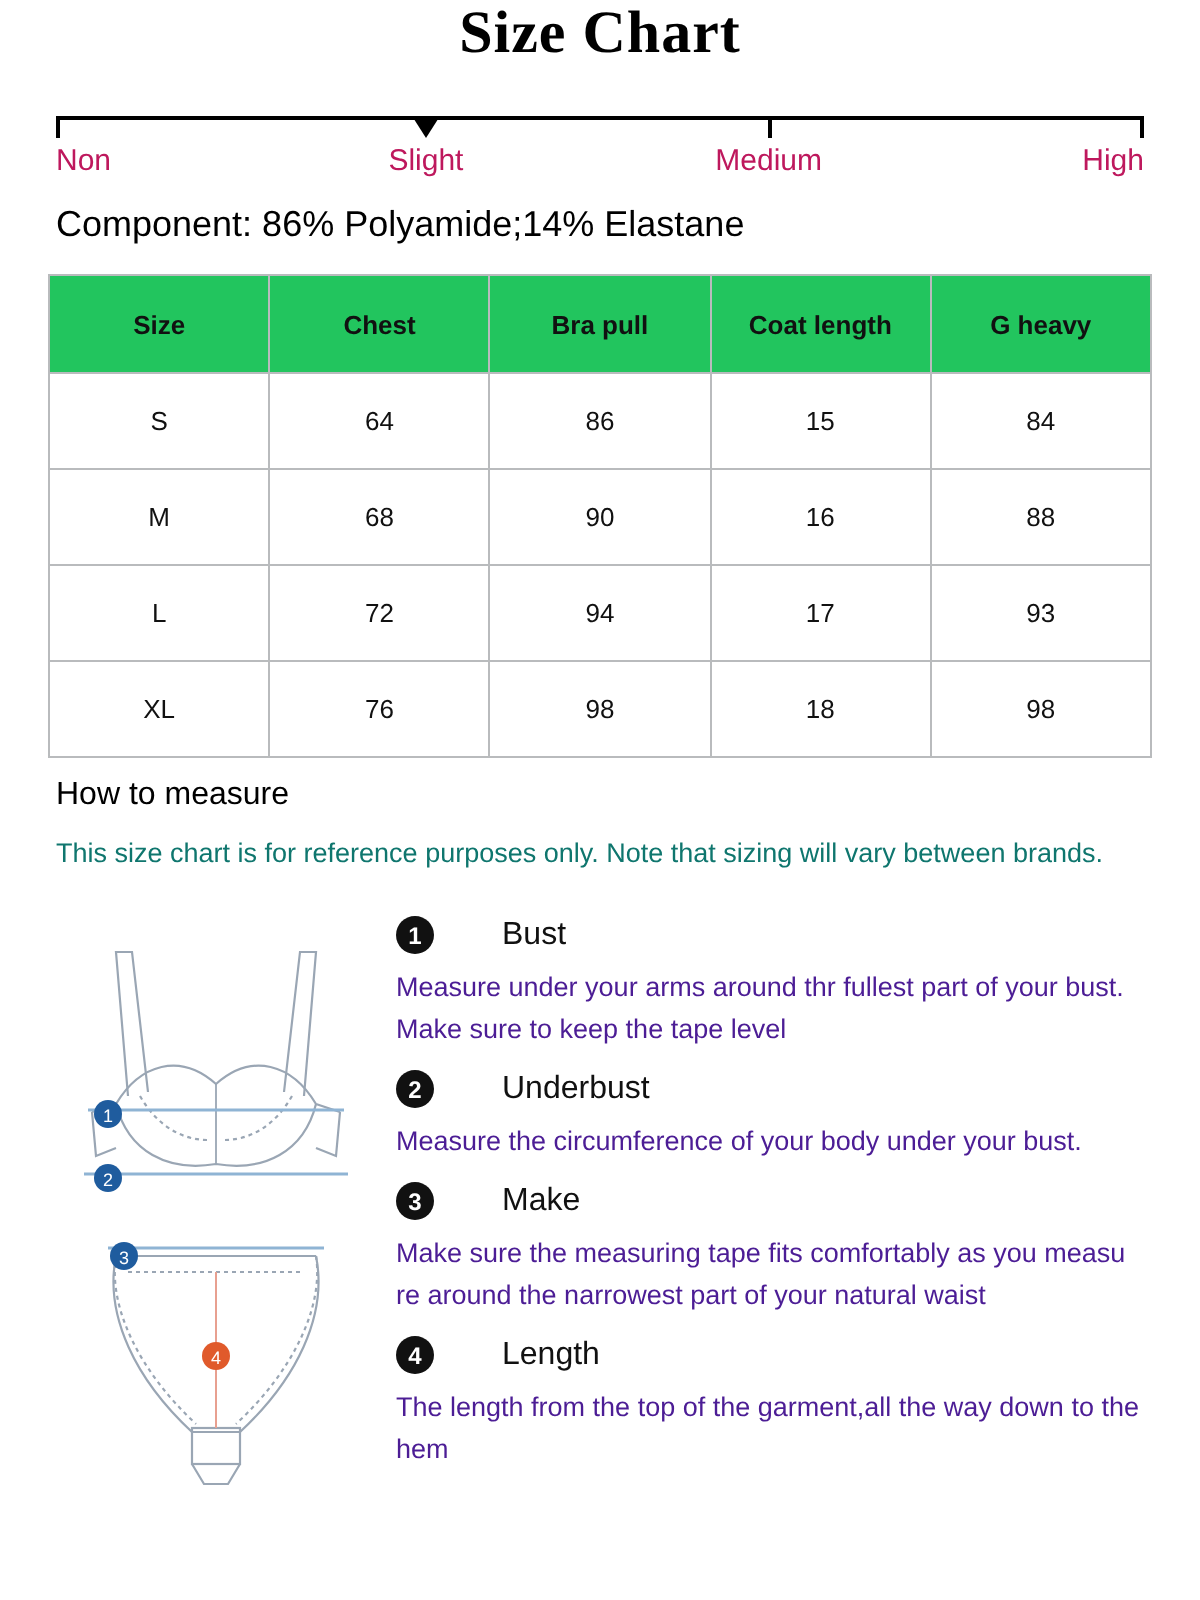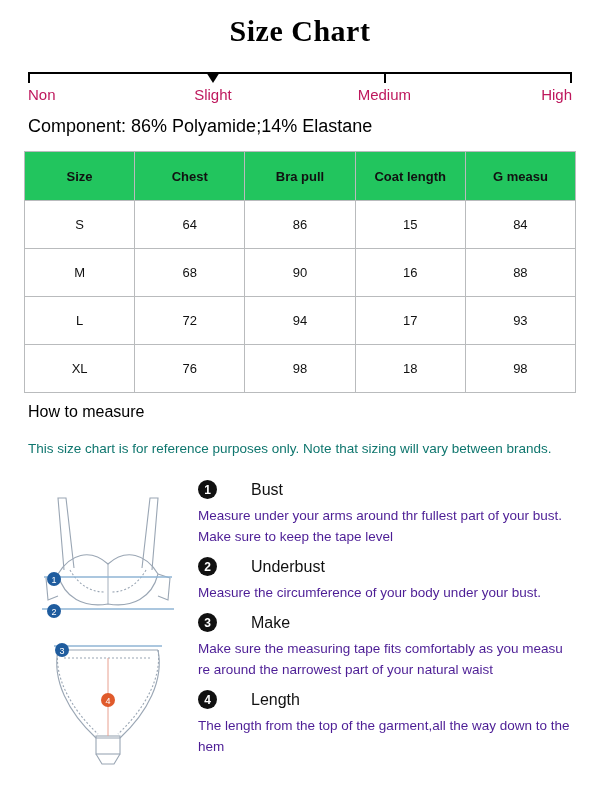--- a/index.html
+++ b/index.html
@@ -16,21 +16,20 @@
     position: relative;
   }
 
   
   .title {
     font-family: "Liberation Serif", serif;
     font-size: 30px;
     font-weight: 700;
     text-align: center;
     letter-spacing: 0.5px;
-    padding-top: 14px;
     color: #000;
   }
 
   
   .scale-wrap {
     position: relative;
     margin: 14px 28px 0 28px;
     height: 46px;
   }
   .scale-line {
@@ -116,21 +115,21 @@
     font-weight: 400;
   }
 
   
   .howto {
     margin: 10px 28px 0 28px;
   }
   .howto-title {
     font-size: 16px;
     color: #000;
-    margin-bottom: 20px;
+    margin-bottom: 12px;
   }
   .howto-note {
     font-size: 13.5px;
     color: #0f766e;
   }
 
   
   .bottom {
     display: flex;
     margin: 22px 24px 0 24px;
@@ -201,21 +200,21 @@
 </div>
 
 <div class="table-wrap">
   <table class="size-table">
     <thead>
       <tr>
         <th>Size</th>
         <th>Chest</th>
         <th>Bra pull</th>
         <th>Coat length</th>
-        <th>G measu</th>
+        <th>G heavy</th>
       </tr>
     </thead>
     <tbody>
       <tr>
         <td>S</td>
         <td>64</td>
         <td>86</td>
         <td>15</td>
         <td>84</td>
       </tr>

